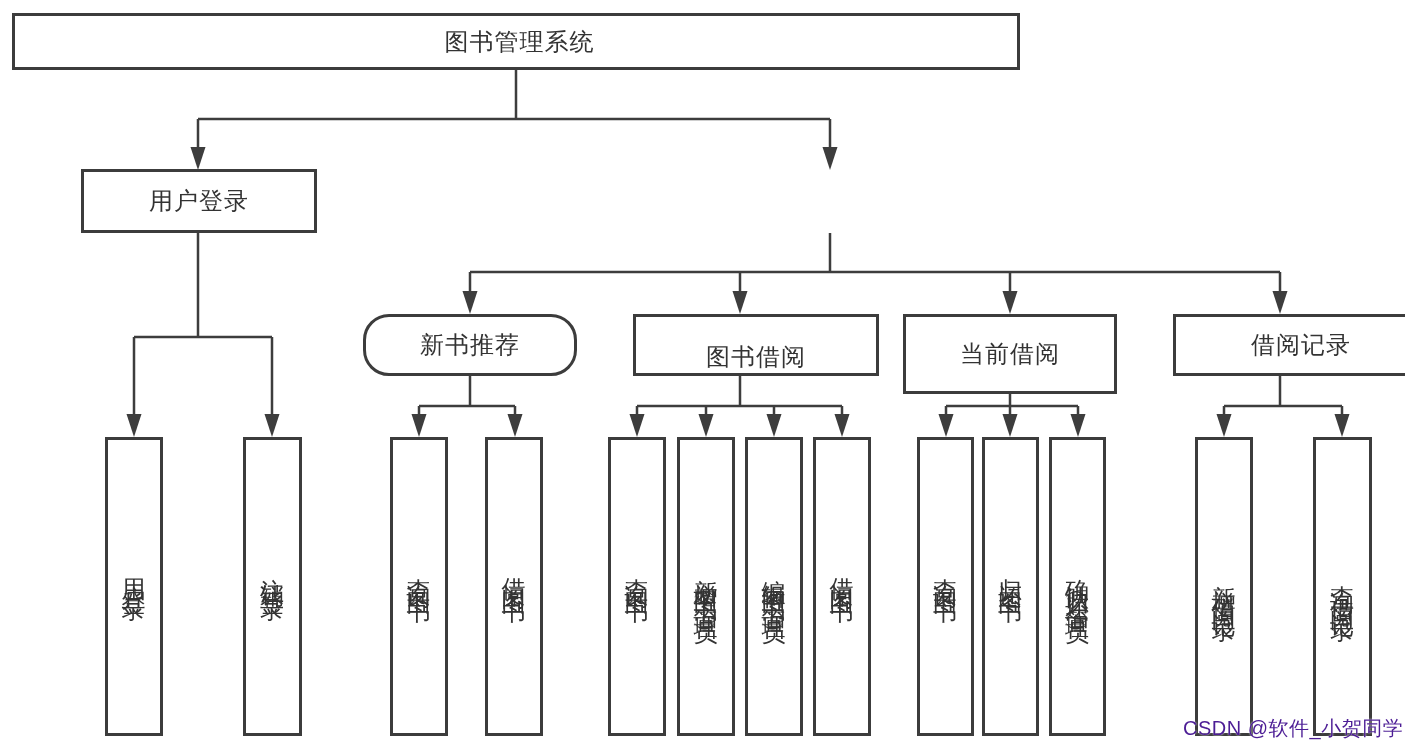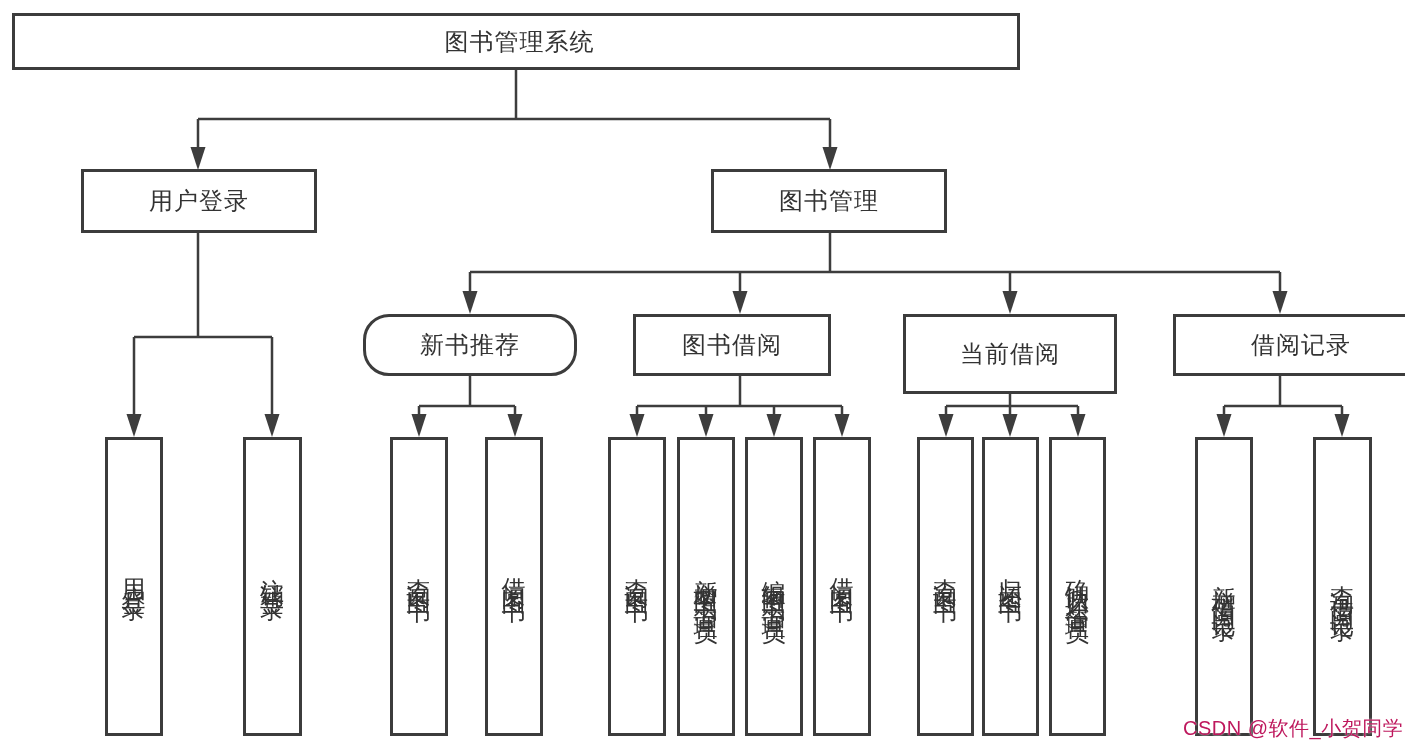--- a/index.html
+++ b/index.html
@@ -29,21 +29,21 @@
     letter-spacing:7px;
     color:#333333;
     white-space:nowrap;
   }
   .v4{transform:translateY(-14px);}      
   .vlong{letter-spacing:6px;}            
   .watermark{
     position:absolute;
     left:1183px;top:715px;
     font-size:20px;
-    color:#be185d;
+    color:#4c1d95;
     letter-spacing:0.5px;
     white-space:nowrap;
     text-shadow:0 0 2px #ffffff;
     z-index:5;
   }
 </style>
 </head>
 <body>
 
 <div class="canvas">
@@ -91,28 +91,25 @@
     </g>
   </svg>
 
   <div class="node h-node" style="left:12px;top:13px;width:1008px;height:57px;padding-left:7px;">
     <span>图书管理系统</span>
   </div>
 
   <div class="node h-node" style="left:81px;top:169px;width:236px;height:64px;">
     <span>用户登录</span>
   </div>
-  <div class="node h-node" style="left:711px;top:169px;width:236px;height:64px;">
-    <span>图书管理</span>
-  </div>
 
   <div class="node h-node" style="left:363px;top:314px;width:214px;height:62px;border-radius:26px;">
     <span>新书推荐</span>
   </div>
-  <div class="node h-node" style="left:633px;top:314px;width:198px;height:62px;">
+  <div class="node h-node" style="left:633px;top:314px;width:246px;height:62px;align-items:flex-end;">
     <span>图书借阅</span>
   </div>
   <div class="node h-node" style="left:903px;top:314px;width:214px;height:80px;">
     <span>当前借阅</span>
   </div>
   <div class="node h-node" style="left:1173px;top:314px;width:256px;height:62px;">
     <span>借阅记录</span>
   </div>
 
   <div class="node leaf" style="left:105px;width:58px;">

